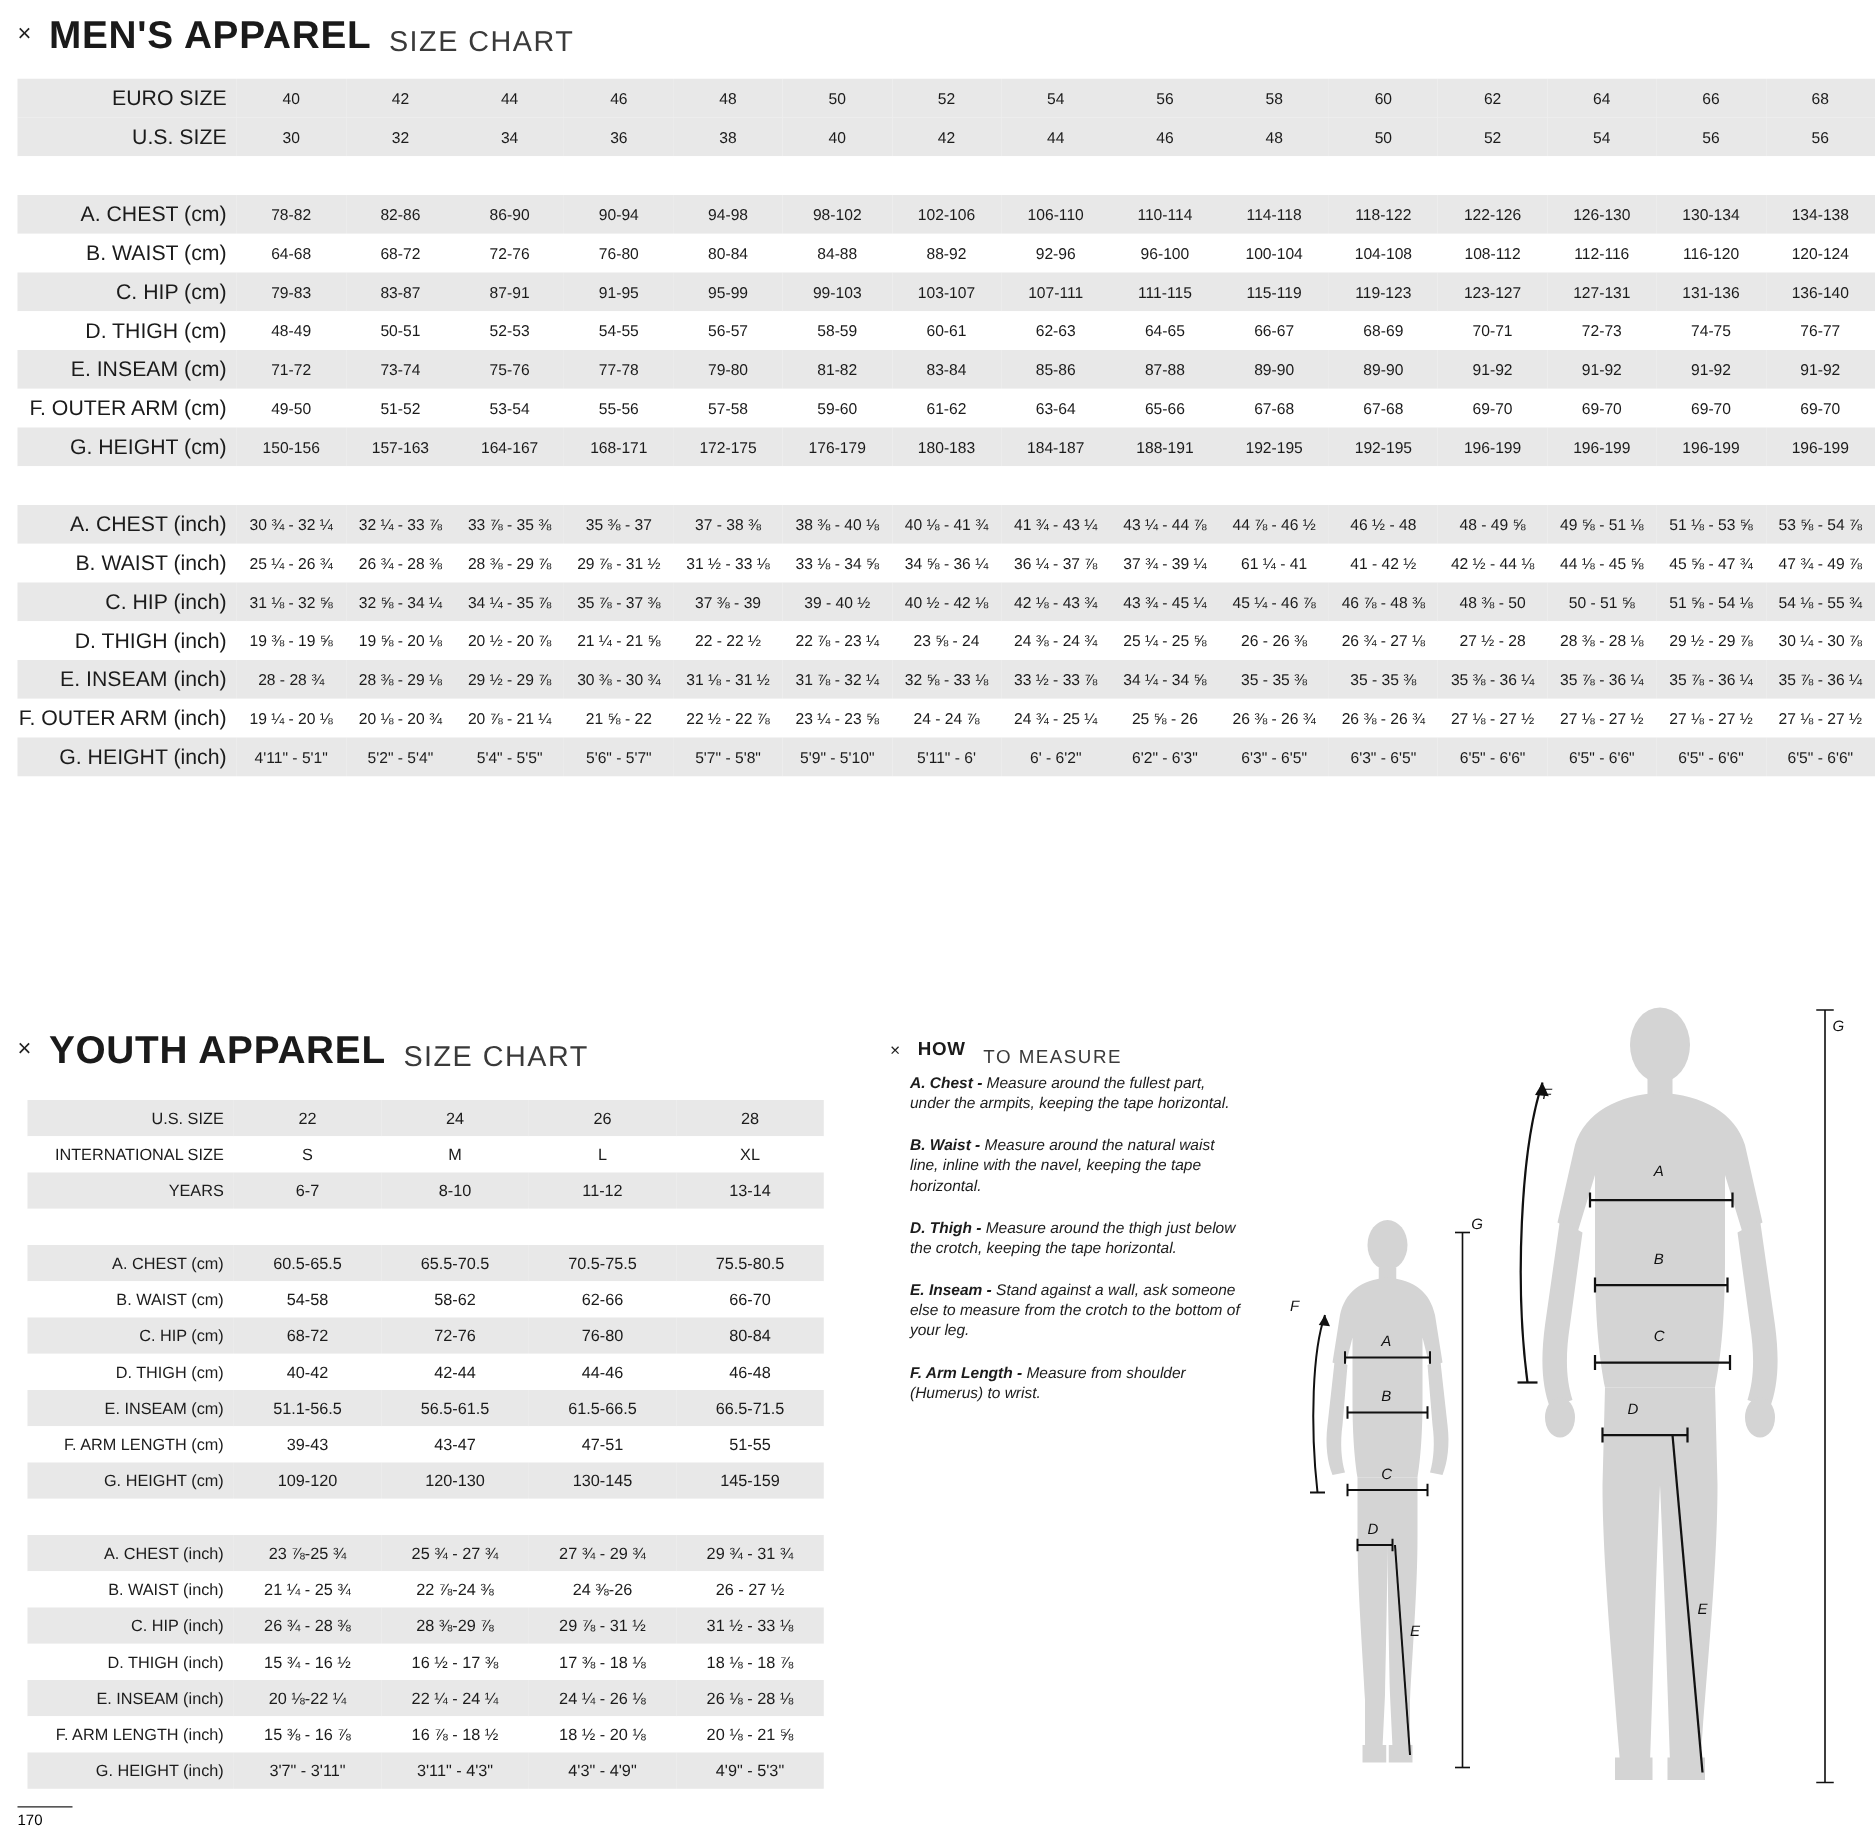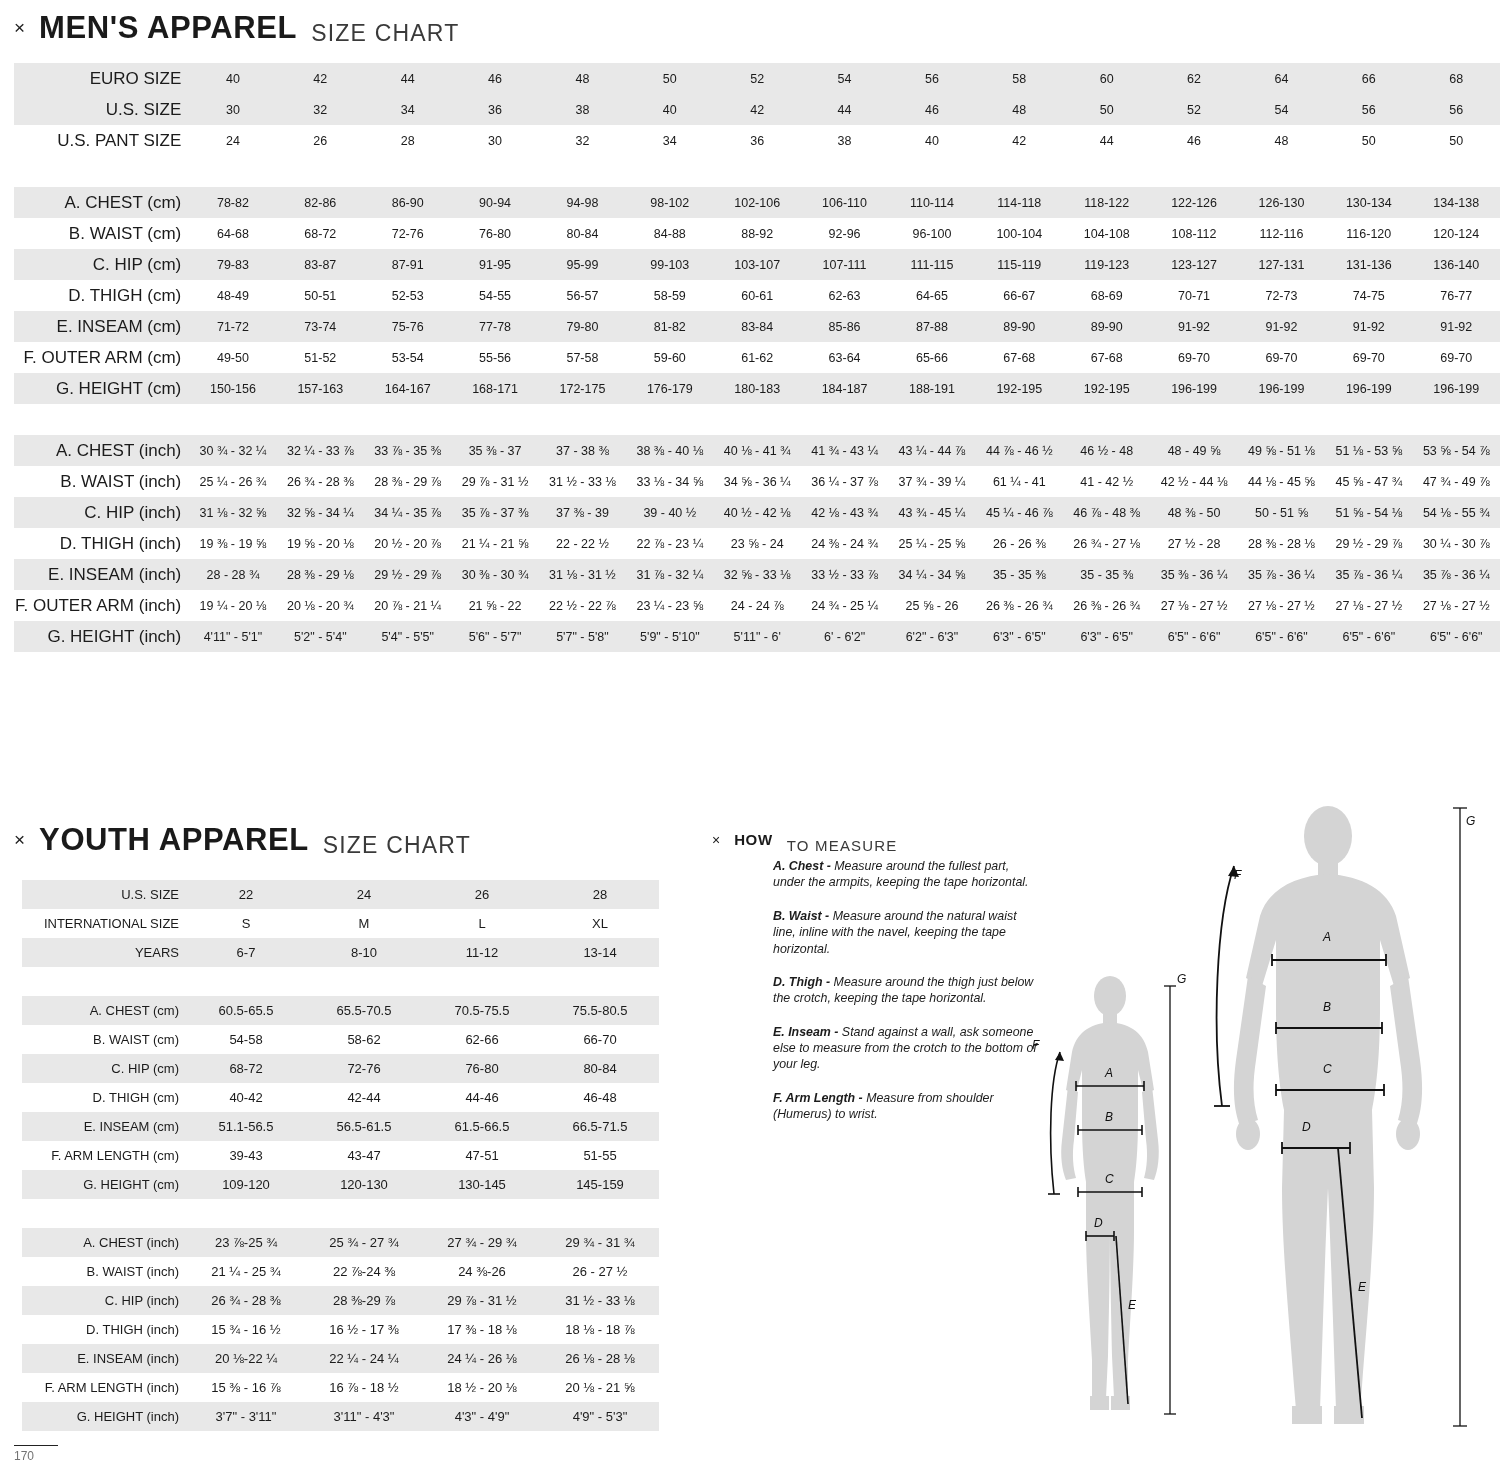--- a/index.html
+++ b/index.html
@@ -53,40 +53,40 @@
   #mens-table .lbl{width:152px;}
   #mens-table td.cell{width:89px;}
 
   
   #youth-table{position:absolute;left:22px;top:880px;}
   #youth-table td{height:27px;font-size:13px;}
   #youth-table .lbl{width:156px;}
   #youth-table td.cell{width:116px;}
 
   
-  #howto-body{position:absolute;left:728px;top:858px;width:268px;margin-left:45px;}
+  #howto-body{position:absolute;left:728px;top:858px;width:268px;}
   #howto-body p{
     margin:0 0 17px 0;
     font-size:12.4px;
     line-height:1.32;
     font-style:italic;
     color:#1c1c1c;
   }
   #howto-body p b{font-style:italic;font-weight:bold;}
 
   
   #figures{position:absolute;left:1010px;top:790px;width:480px;height:640px;}
   .fig-label{
     position:absolute;font-size:12px;font-style:italic;color:#111;
   }
 
   
   #footer{position:absolute;left:14px;bottom:12px;width:46px;}
   #footer .rule{border-top:1.5px solid #222;width:44px;margin-bottom:3px;}
-  #footer .pagenum{font-size:12px;color:#737373;}
+  #footer .pagenum{font-size:12px;color:#000000;}
 </style>
 </head>
 <body>
 
 <div class="page">
 
   <div id="mens-title" class="title-row">
     <span class="x-mark">×</span>
     <span class="title-strong">MEN'S APPAREL</span>
     <span class="title-light">SIZE CHART</span>
@@ -124,38 +124,20 @@
           <td class="cell shade">44</td>
           <td class="cell shade">46</td>
           <td class="cell shade">48</td>
           <td class="cell shade">50</td>
           <td class="cell shade">52</td>
           <td class="cell shade">54</td>
           <td class="cell shade">56</td>
           <td class="cell shade">56</td>
         </tr>
         <tr>
-          <td class="lbl plain">U.S. PANT SIZE</td>
-          <td class="cell plain">24</td>
-          <td class="cell plain">26</td>
-          <td class="cell plain">28</td>
-          <td class="cell plain">30</td>
-          <td class="cell plain">32</td>
-          <td class="cell plain">34</td>
-          <td class="cell plain">36</td>
-          <td class="cell plain">38</td>
-          <td class="cell plain">40</td>
-          <td class="cell plain">42</td>
-          <td class="cell plain">44</td>
-          <td class="cell plain">46</td>
-          <td class="cell plain">48</td>
-          <td class="cell plain">50</td>
-          <td class="cell plain">50</td>
-        </tr>
-        <tr>
           <td class="sep" colspan="16"></td>
         </tr>
         <tr>
           <td class="lbl shade">A. CHEST (cm)</td>
           <td class="cell shade">78-82</td>
           <td class="cell shade">82-86</td>
           <td class="cell shade">86-90</td>
           <td class="cell shade">90-94</td>
           <td class="cell shade">94-98</td>
           <td class="cell shade">98-102</td>

